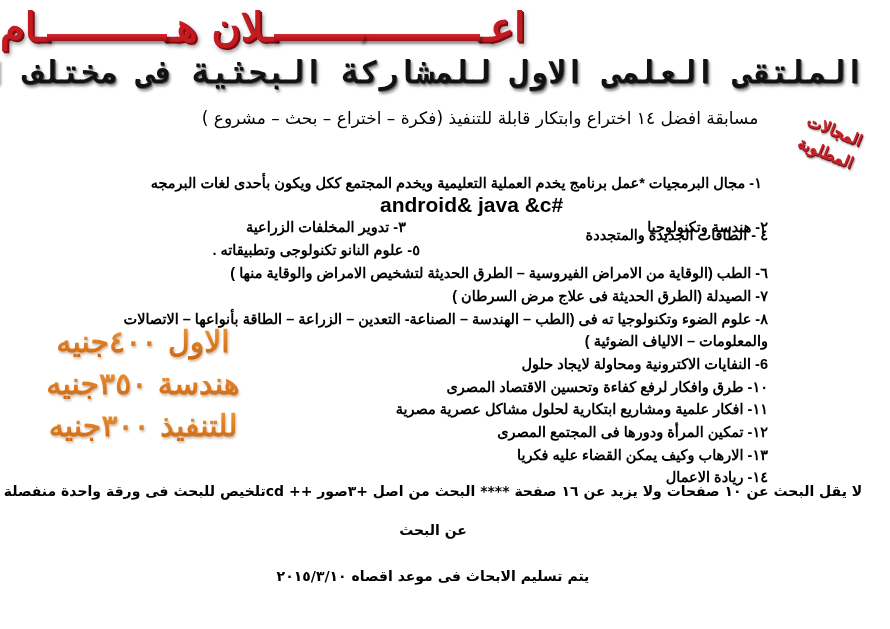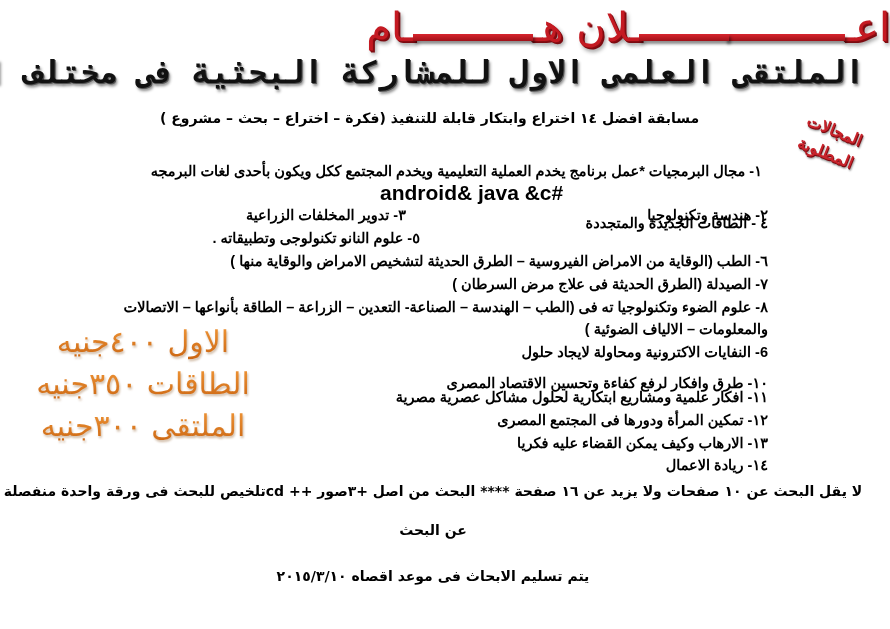--- a/index.html
+++ b/index.html
@@ -14,23 +14,23 @@
       overflow: hidden;
       font-family: "DejaVu Sans", sans-serif;
       color: #000;
     }
     .abs { position: absolute; white-space: nowrap; }
     .rtl { direction: rtl; }
 
     
     .headline {
       left: 0; width: 890px; top: 0px; height: 54px;
-      text-align: right;
+      text-align: left;
       font-family: "DejaVu Serif", serif;
-      font-weight: normal;
+      font-weight: bold;
       font-size: 40px;
       line-height: 54px;
       color: #c41a22;
       text-shadow: 1px 1px 0 #8a0d12, 2px 2px 0 #7a0a10, 3px 4px 4px rgba(0,0,0,0.45);
       letter-spacing: 6px;
     }
     .headline .kashida {
       display: inline-block;
       width: 120px;
       height: 7px;
@@ -50,23 +50,23 @@
       font-family: Liberation Mono, monospace;
       font-weight: bold;
       font-size: 31px;
       line-height: 46px;
       color: #111;
       text-shadow: 1px 1px 0 #555, 2px 3px 3px rgba(0,0,0,0.45);
     }
 
     .competition {
       left: 160px; width: 640px; top: 104px;
-      text-align: left;
-      font-weight: bold;
-      font-size: 14px;
+      text-align: center;
+      font-weight: normal;
+      font-size: 17px;
       line-height: 28px;
     }
 
     .side-label {
       left: 775px; top: 118px; width: 110px;
       text-align: center;
       font-family: "DejaVu Serif", serif;
       font-weight: bold;
       font-size: 16px;
       line-height: 24px;
@@ -78,45 +78,46 @@
     .side-label div { white-space: nowrap; }
 
     
     .field {
       font-family: "Liberation Sans", sans-serif;
       font-weight: bold;
       font-size: 14.5px;
       line-height: 22px;
       direction: rtl;
       text-align: right;
+      margin-top: 12px;
     }
     .f1   { right: 128px; top: 160px; width: 680px; }
     .f1b  { left: 380px; top: 182px; direction: ltr; text-align: left; font-size: 21px; }
     .f2   { right: 122px; top: 204px; }
     .f3   { right: 484px; top: 204px; }
     .f4   { right: 122px; top: 212px; }
     .f5   { right: 470px; top: 227px; }
     .f6   { right: 122px; top: 250px; }
     .f7   { right: 122px; top: 273px; }
     .f8   { right: 122px; top: 296px; }
     .f8b  { right: 122px; top: 318px; }
     .f9   { right: 122px; top: 341px; }
-    .f10  { right: 122px; top: 372px; }
+    .f10  { right: 122px; top: 364px; }
     .f11  { right: 122px; top: 386px; }
     .f12  { right: 122px; top: 409px; text-align: center; }
     .f13  { right: 122px; top: 432px; }
     .f14  { right: 122px; top: 454px; }
 
     
     .prize {
       left: 28px; width: 230px;
       text-align: center;
       direction: rtl;
       font-family: "DejaVu Serif", serif;
-      font-weight: normal;
+      font-weight: bold;
       font-size: 30px;
       line-height: 40px;
       color: #e07a1f;
       background: linear-gradient(#f39a3a, #c8620f);
       -webkit-background-clip: text;
       background-clip: text;
       -webkit-text-fill-color: transparent;
       filter: drop-shadow(1px 2px 1px rgba(120,60,0,0.35));
     }
     .p1 { top: 322px; }
@@ -165,19 +166,19 @@
   <div class="abs field f9">6- النفايات الاكترونية ومحاولة لايجاد حلول</div>
   <div class="abs field f10">١٠- طرق وافكار لرفع كفاءة وتحسين الاقتصاد المصرى</div>
   <div class="abs field f11">١١- افكار علمية ومشاريع ابتكارية لحلول مشاكل عصرية مصرية</div>
   <div class="abs field f12">١٢- تمكين المرأة ودورها فى المجتمع المصرى</div>
   <div class="abs field f13">١٣- الارهاب وكيف يمكن القضاء عليه فكريا</div>
   <div class="abs field f14">١٤- ريادة الاعمال</div>
 </div>
 
 <div>
   <div class="abs prize p1">الاول ٤٠٠جنيه</div>
-  <div class="abs prize p2">الطاقات ٣٥٠جنيه</div>
-  <div class="abs prize p3">الملتقى ٣٠٠جنيه</div>
+  <div class="abs prize p2">هندسة ٣٥٠جنيه</div>
+  <div class="abs prize p3">للتنفيذ ٣٠٠جنيه</div>
 </div>
 
 <div class="abs footer ft1">لا يقل البحث عن ١٠ صفحات ولا يزيد عن ١٦ صفحة ****  البحث من اصل +٣صور ++ cdتلخيص للبحث فى ورقة واحدة منفصلة</div>
 <div class="abs footer ft2">عن البحث</div>
 <div class="abs footer ft3">يتم تسليم الابحاث فى موعد اقصاه ٢٠١٥/٣/١٠</div>
 
 </body></html>

